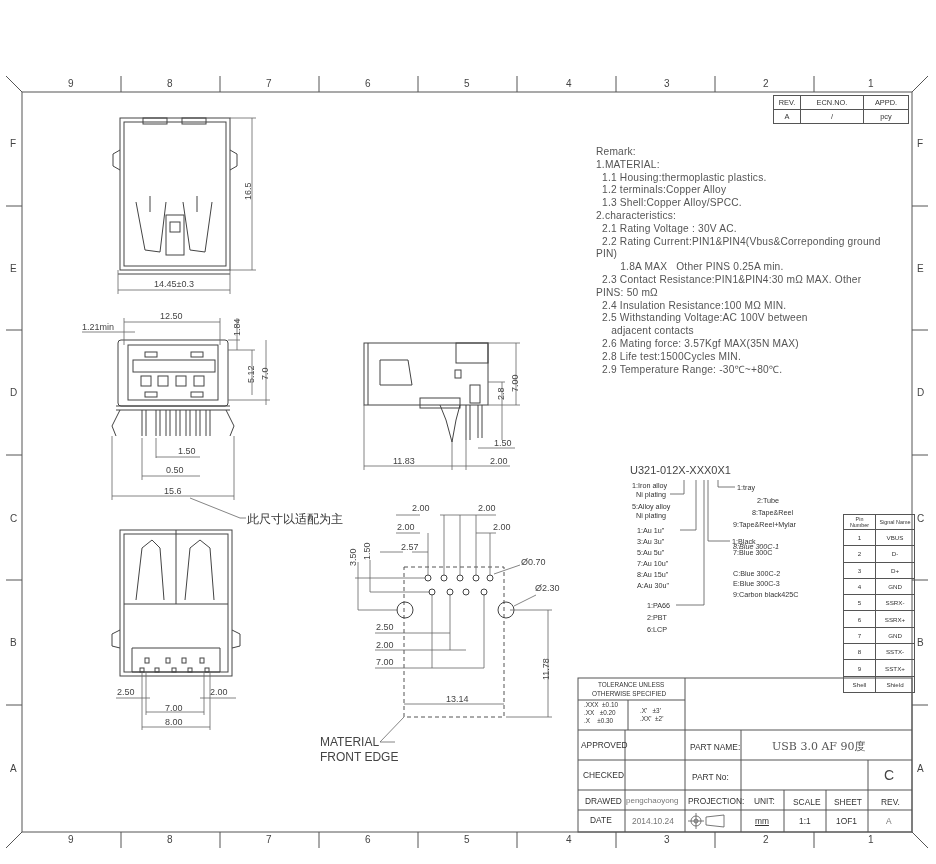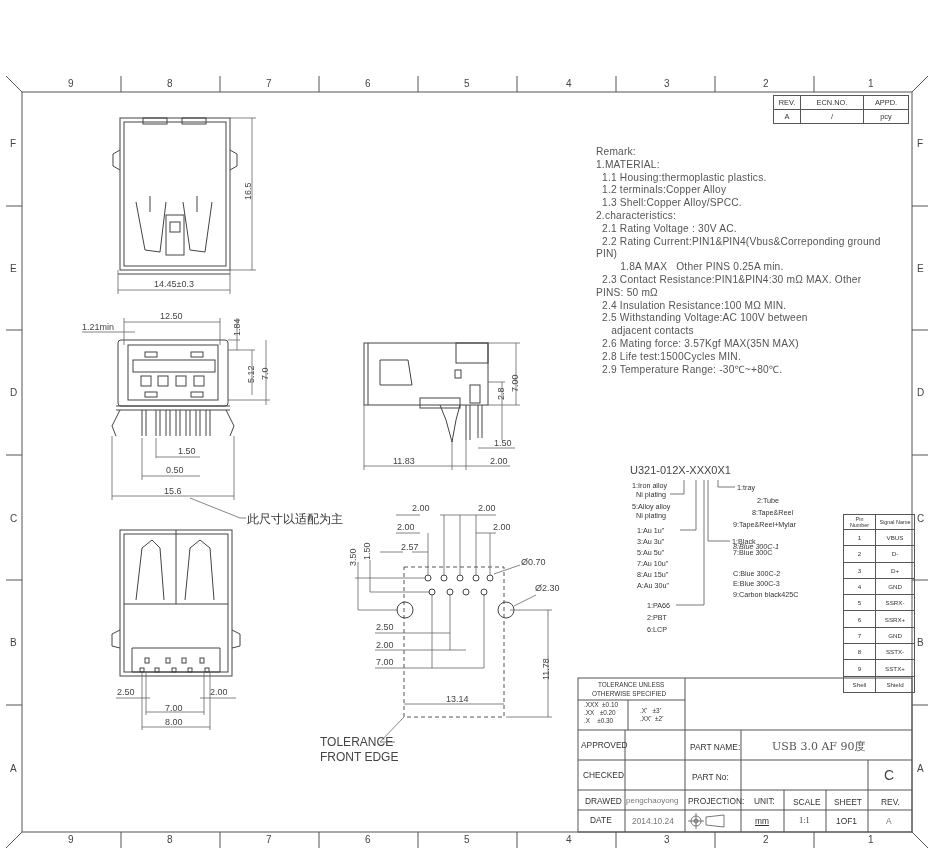--- a/index.html
+++ b/index.html
@@ -469,21 +469,21 @@
   <span class="abs dim" style="left:381px;top:542px;margin-left:20px;">2.57</span>
   <span class="abs dimv" style="left:348px;top:566px;">3.50</span>
   <span class="abs dimv" style="left:362px;top:560px;">1.50</span>
   <span class="abs dim" style="left:521px;top:557px;">Ø0.70</span>
   <span class="abs dim" style="left:535px;top:583px;">Ø2.30</span>
   <span class="abs dim" style="left:376px;top:622px;">2.50</span>
   <span class="abs dim" style="left:376px;top:640px;">2.00</span>
   <span class="abs dim" style="left:376px;top:657px;">7.00</span>
   <span class="abs dim" style="left:446px;top:694px;">13.14</span>
   <span class="abs dimv" style="left:541px;top:680px;">11.78</span>
-  <span class="abs" style="left:320px;top:735px;font-size:12px;color:#444;">TOLERANCE</span>
+  <span class="abs" style="left:320px;top:735px;font-size:12px;color:#444;">MATERIAL</span>
   <span class="abs" style="left:320px;top:750px;font-size:12px;color:#444;">FRONT EDGE</span>
 
   <span class="abs dim" style="left:117px;top:687px;">2.50</span>
   <span class="abs dim" style="left:210px;top:687px;">2.00</span>
   <span class="abs dim" style="left:165px;top:703px;">7.00</span>
   <span class="abs dim" style="left:165px;top:717px;">8.00</span>
 </div>
 
 <div>
   <span class="abs small" style="left:598px;top:681px;font-size:6.4px;">TOLERANCE UNLESS</span>
@@ -503,20 +503,20 @@
 
   <span class="abs tb" style="left:690px;top:742px;">PART NAME:</span>
   <span class="abs" style="left:772px;top:739px;font-size:11px;font-family:'DejaVu Serif',serif;color:#555;">USB 3.0 AF 90度</span>
   <span class="abs tb" style="left:692px;top:772px;">PART No:</span>
   <span class="abs" style="left:884px;top:767px;font-size:14px;color:#444;">C</span>
 
   <span class="abs tb" style="left:688px;top:796px;">PROJECTION:</span>
   <span class="abs tb" style="left:754px;top:796px;">UNIT:</span>
   <span class="abs tb" style="left:755px;top:816px;text-decoration:underline;">mm</span>
   <span class="abs tb" style="left:793px;top:797px;">SCALE</span>
-  <span class="abs tb" style="left:799px;top:816px;font-family:Liberation Serif, serif;">1:1</span>
+  <span class="abs tb" style="left:799px;top:816px;">1:1</span>
   <span class="abs tb" style="left:834px;top:797px;">SHEET</span>
   <span class="abs tb" style="left:836px;top:816px;">1OF1</span>
   <span class="abs tb" style="left:881px;top:797px;">REV.</span>
   <span class="abs tb" style="left:886px;top:816px;color:#777;">A</span>
 </div>
 
 </div>
 
 </body></html>

